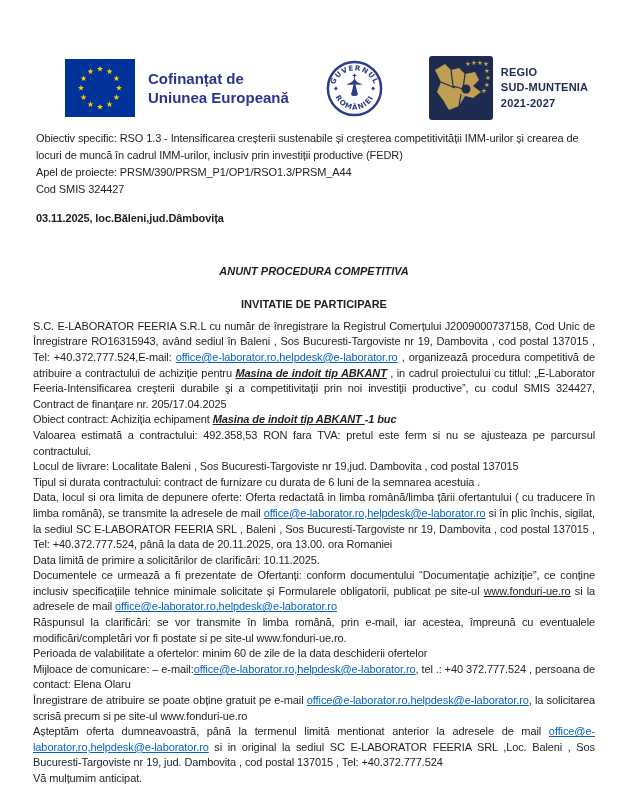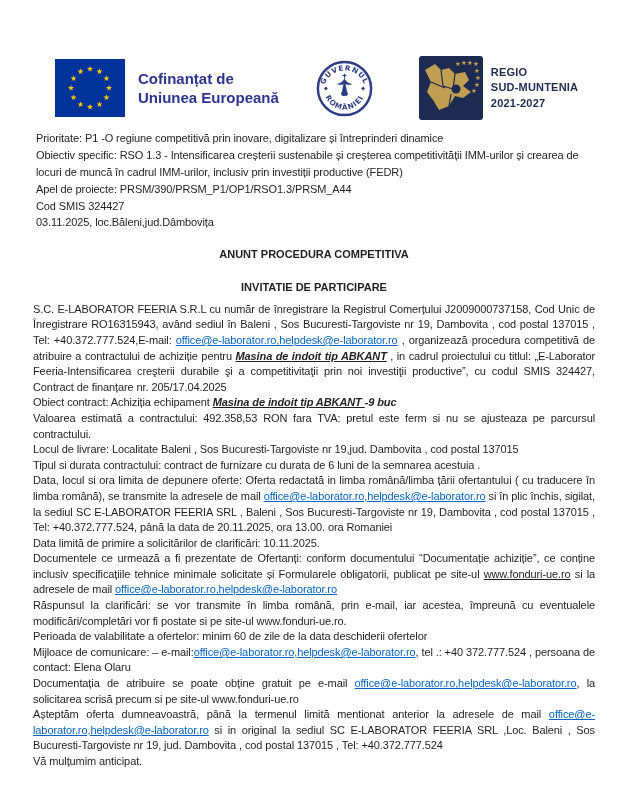--- a/index.html
+++ b/index.html
@@ -5,32 +5,32 @@
   * { box-sizing: border-box; }
   html,body { margin:0; padding:0; background:#ffffff; }
   .page {
     width:625px; height:798px; background:#fff; overflow:hidden;
     font-family:"Liberation Sans", sans-serif;
     color:#1f1f1f; font-size:11px; line-height:15.6px; letter-spacing:-0.1px;
     padding:56px 30px 0 33px;
   }
   
   .logos { display:flex; align-items:center; height:64px; margin-bottom:10px; }
-  .eu-logo { display:flex; align-items:center; gap:13px; margin-left:22px; }
+  .eu-logo { display:flex; align-items:center; gap:13px; margin-left:32px; }
   .eu-text { font-weight:bold; font-size:15px; line-height:19px; color:#2b3590; letter-spacing:0; }
   .gov-seal { margin-left:37px; }
   .regio { display:flex; align-items:center; gap:8px; margin-left:46px; }
   .regio-text { font-weight:bold; color:#1d2b50; font-size:11px; line-height:15.5px; letter-spacing:0.2px; }
   
   .program { line-height:17px; }
   .program div { margin:0; }
   .program div.sp { padding-left:3px; }
-  .date-line { padding-left:3px; }
+  .date-line { margin-top:13px; padding-left:3px;font-weight:bold; }
   .title { text-align:center; font-weight:bold; letter-spacing:0; }
-  .title1 { margin-top:16px; }
+  .title1 { margin-top:37px;font-style:italic; }
   .title2 { margin-top:18px; }
   .body { margin-top:6px; }
   .body p { margin:0; text-align:justify; }
   .b   { font-weight:normal; }
   .bi  { font-weight:bold; font-style:italic; }
   .biu { font-weight:bold; font-style:italic; text-decoration:underline; }
   .lk  { color:#0563c1; text-decoration:underline; cursor:pointer; }
   .ul  { text-decoration:underline; cursor:pointer; }
 </style>
 </head>
@@ -102,55 +102,54 @@
       </svg>
       <div class="regio-text">
         <div>REGIO</div>
         <div>SUD-MUNTENIA</div>
         <div>2021-2027</div>
       </div>
     </div>
   </div>
 
   <div class="program">
-    <div class="sp">Prioritate: P1 -O regiune competitivă prin inovare, digitalizare și întreprinderi dinamice</div>
     <div class="sp">Obiectiv specific: RSO 1.3 - Intensificarea creșterii sustenabile și creșterea competitivității IMM-urilor și crearea de locuri de muncă în cadrul IMM-urilor, inclusiv prin investiții productive (FEDR)</div>
     <div class="sp">Apel de proiecte: PRSM/390/PRSM_P1/OP1/RSO1.3/PRSM_A44</div>
     <div class="sp">Cod SMIS 324427</div>
   </div>
 
   <div class="date-line">03.11.2025, loc.Băleni,jud.Dâmbovița</div>
 
   <div class="title title1">ANUNT PROCEDURA COMPETITIVA</div>
   <div class="title title2">INVITATIE DE PARTICIPARE</div>
 
   <div class="body">
 
     <p><span class="b">S.C. E-LABORATOR FEERIA  S.R.L</span><span> cu număr de înregistrare la Registrul Comerțului J2009000737158, Cod Unic de Înregistrare RO16315943, având sediul în Baleni , Sos Bucuresti-Targoviste nr 19, Dambovita , cod postal 137015 ,  Tel: +40.372.777.524,E-mail: </span><span class="lk">office@e-laborator.ro,helpdesk@e-laborator.ro</span><span> , organizează procedura competitivă de atribuire a contractului de achiziție pentru </span><span class="biu">Masina de indoit tip ABKANT</span><span> , in cadrul  proiectului cu titlul: „E-Laborator Feeria-Intensificarea creşterii durabile şi a competitivitaţii prin noi investiţii productive”, cu codul SMIS 324427, Contract de finanțare nr. 205/17.04.2025</span></p>
 
-    <p><span class="b">Obiect contract</span><span>: Achiziția echipament </span><span class="biu">Masina de indoit tip ABKANT </span><span class="bi"> -9 buc</span></p>
+    <p><span class="b">Obiect contract</span><span>: Achiziția echipament </span><span class="biu">Masina de indoit tip ABKANT </span><span class="bi"> -1 buc</span></p>
 
     <p><span class="b">Valoarea estimată a contractului</span><span>: 492.358,53 RON fara TVA: pretul este ferm si nu se ajusteaza pe parcursul contractului.</span></p>
 
     <p><span class="b">Locul de livrare</span><span>: Localitate Baleni , Sos Bucuresti-Targoviste nr 19,jud. Dambovita , cod postal 137015</span></p>
 
     <p><span class="b">Tipul si durata contractului</span><span>:  contract de furnizare cu durata de 6 luni de la semnarea acestuia .</span></p>
 
     <p><span class="b">Data, locul si ora limita de depunere oferte</span><span>:  Oferta redactată in limba română/limba țării ofertantului ( cu traducere în limba română), se transmite la adresele de mail </span><span class="lk">office@e-laborator.ro,helpdesk@e-laborator.ro</span><span> si  în plic închis, sigilat, la sediul  SC E-LABORATOR FEERIA SRL , Baleni , Sos Bucuresti-Targoviste nr 19, Dambovita , cod postal 137015 ,  Tel: +40.372.777.524, </span><span class="b">până la data de 20.11.2025, ora 13.00. ora Romaniei</span></p>
 
     <p><span class="b">Data limită de primire a solicitărilor de clarificări</span><span>: 10.11.2025.</span></p>
 
     <p><span>Documentele ce urmează a fi prezentate de Ofertanți: conform documentului “Documentație achiziție”, ce conține inclusiv specificațiile tehnice minimale solicitate și Formularele obligatorii, publicat pe site-ul </span><span class="ul">www.fonduri-ue.ro</span><span> si la adresele de mail </span><span class="lk">office@e-laborator.ro,helpdesk@e-laborator.ro</span></p>
 
     <p><span>Răspunsul la clarificări:  se vor transmite în limba română, prin e-mail, iar acestea, împreună cu eventualele modificări/completări vor fi postate si pe site-ul www.fonduri-ue.ro.</span></p>
 
     <p><span class="b">Perioada de valabilitate a ofertelor</span><span>: minim 60 de zile de la data deschiderii ofertelor</span></p>
 
     <p><span class="b">Mijloace de comunicare:</span><span> – e-mail:</span><span class="lk">office@e-laborator.ro,helpdesk@e-laborator.ro</span><span>, tel .: +40 372.777.524 , persoana de contact: Elena Olaru</span></p>
 
-    <p><span class="b">Documentația de atribuire</span><span>    se poate obține gratuit pe  e-mail  </span><span class="lk">office@e-laborator.ro,helpdesk@e-laborator.ro</span><span>, la solicitarea scrisă precum si pe site-ul www.fonduri-ue.ro</span></p>
+    <p><span class="b">Înregistrare de atribuire</span><span>    se poate obține gratuit pe  e-mail  </span><span class="lk">office@e-laborator.ro,helpdesk@e-laborator.ro</span><span>, la solicitarea scrisă precum si pe site-ul www.fonduri-ue.ro</span></p>
 
     <p><span>Așteptăm oferta dumneavoastră, până la termenul limită mentionat anterior la adresele de mail </span><span class="lk">office@e-laborator.ro,helpdesk@e-laborator.ro</span><span> si in original la sediul  SC E-LABORATOR FEERIA SRL ,Loc. Baleni , Sos Bucuresti-Targoviste nr 19, jud. Dambovita , cod postal 137015 ,  Tel: +40.372.777.524</span></p>
 
     <p><span>Vă mulțumim anticipat.</span></p>
 
   </div>
 </div>
 
 </body></html>

